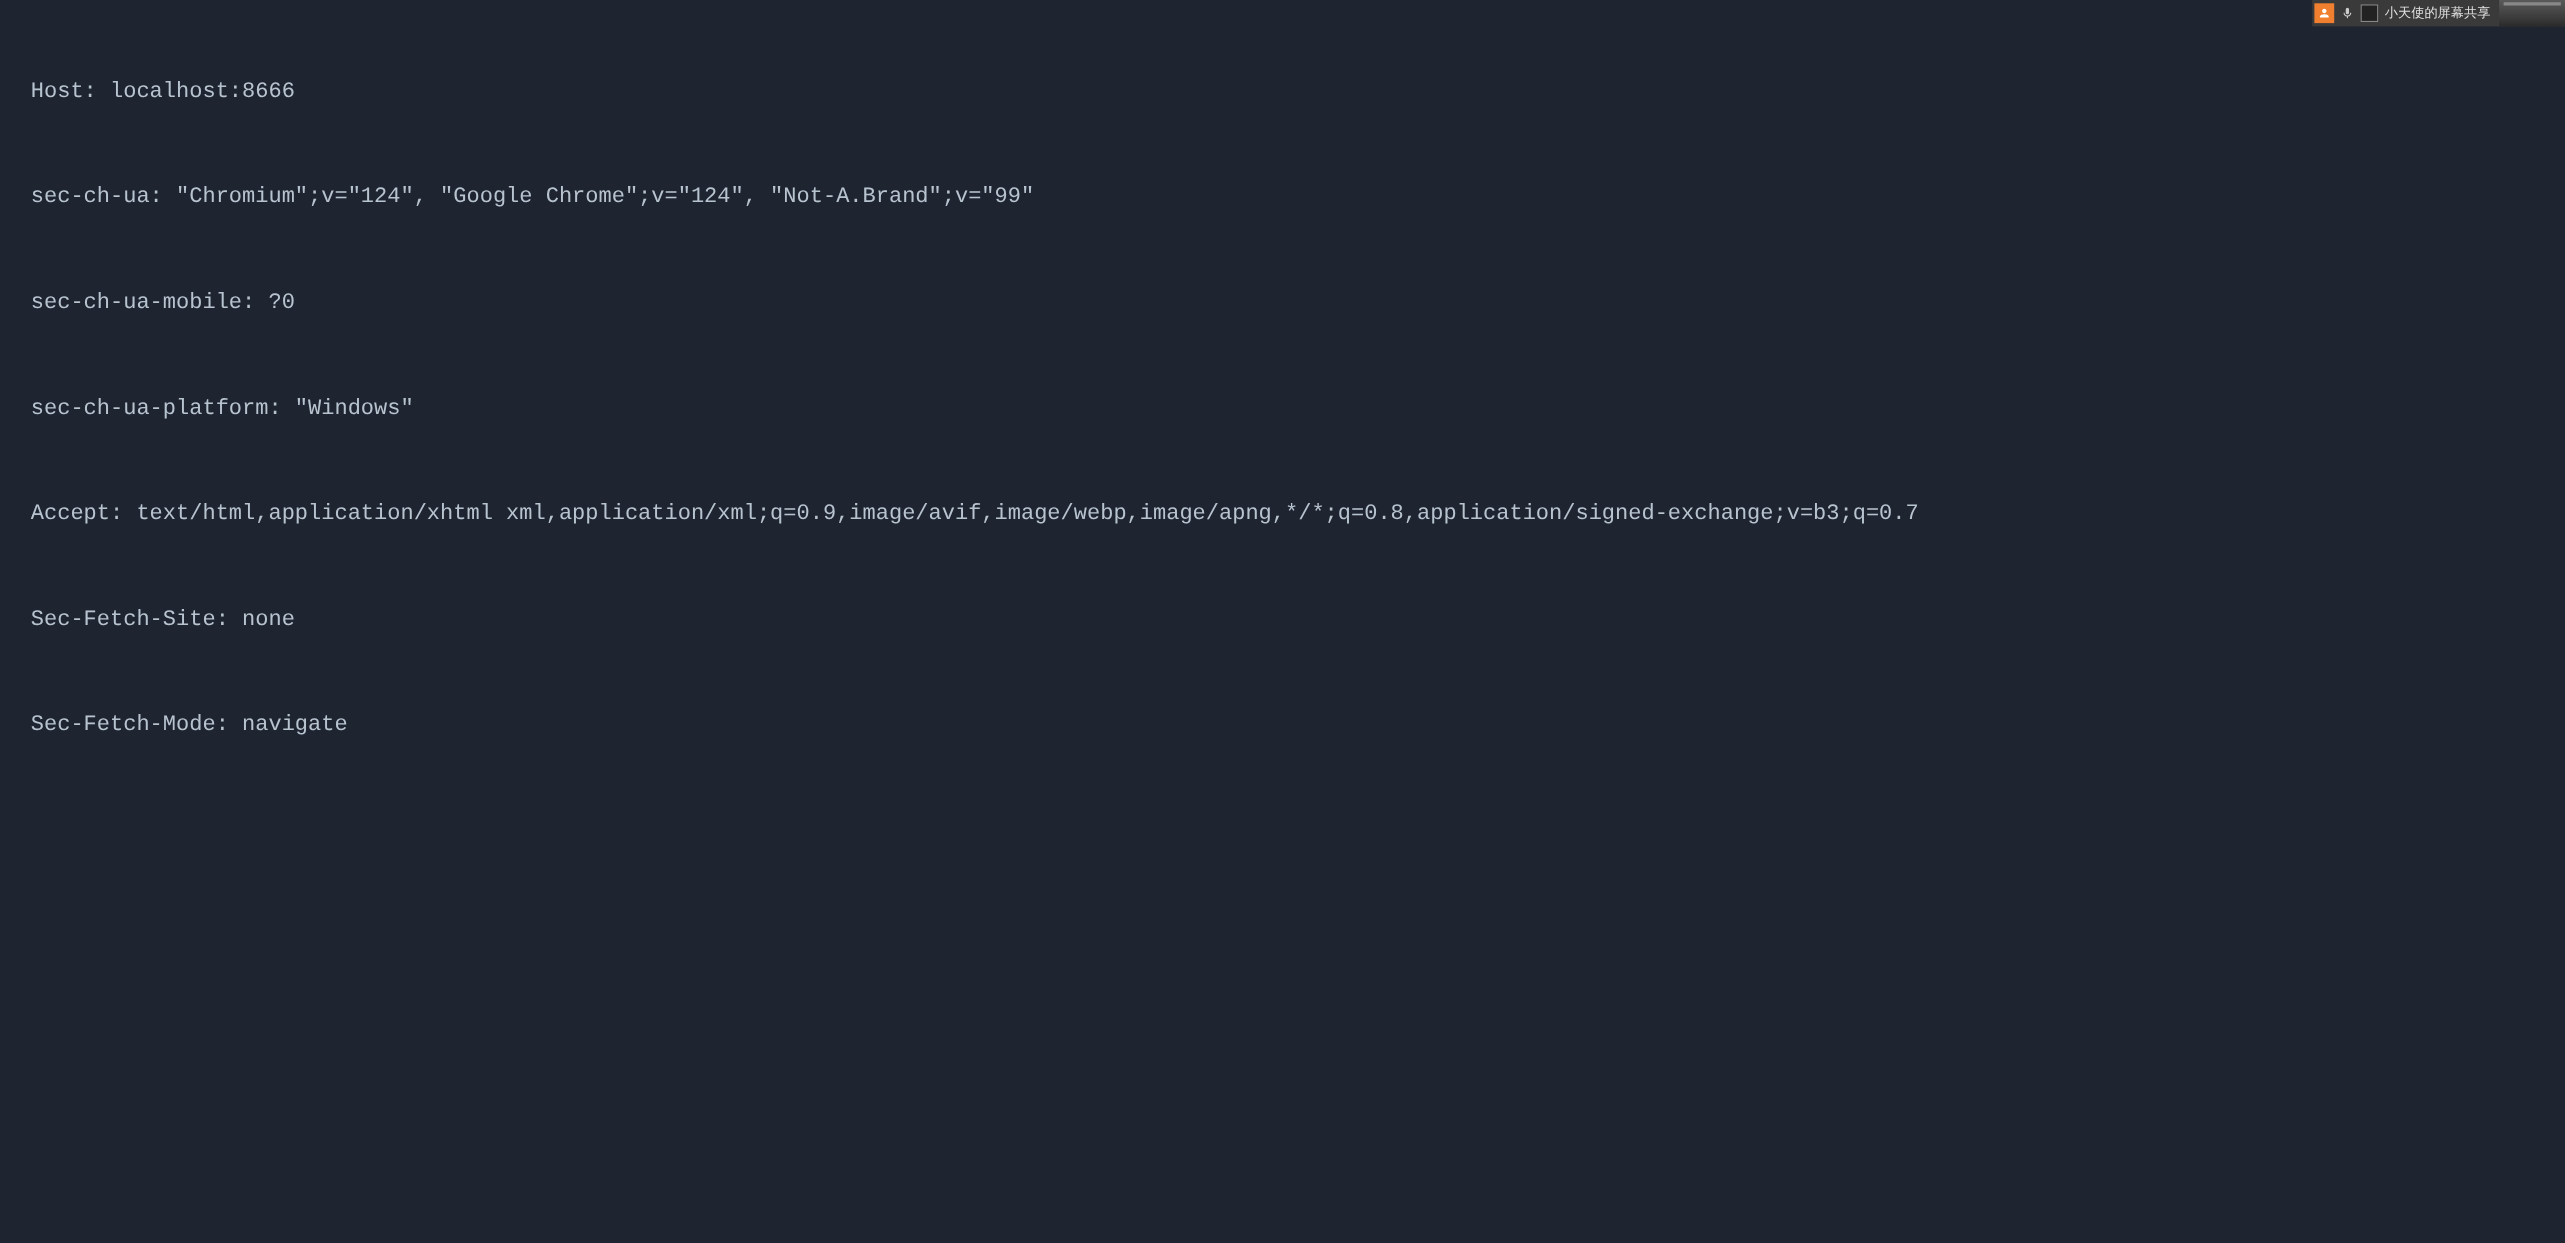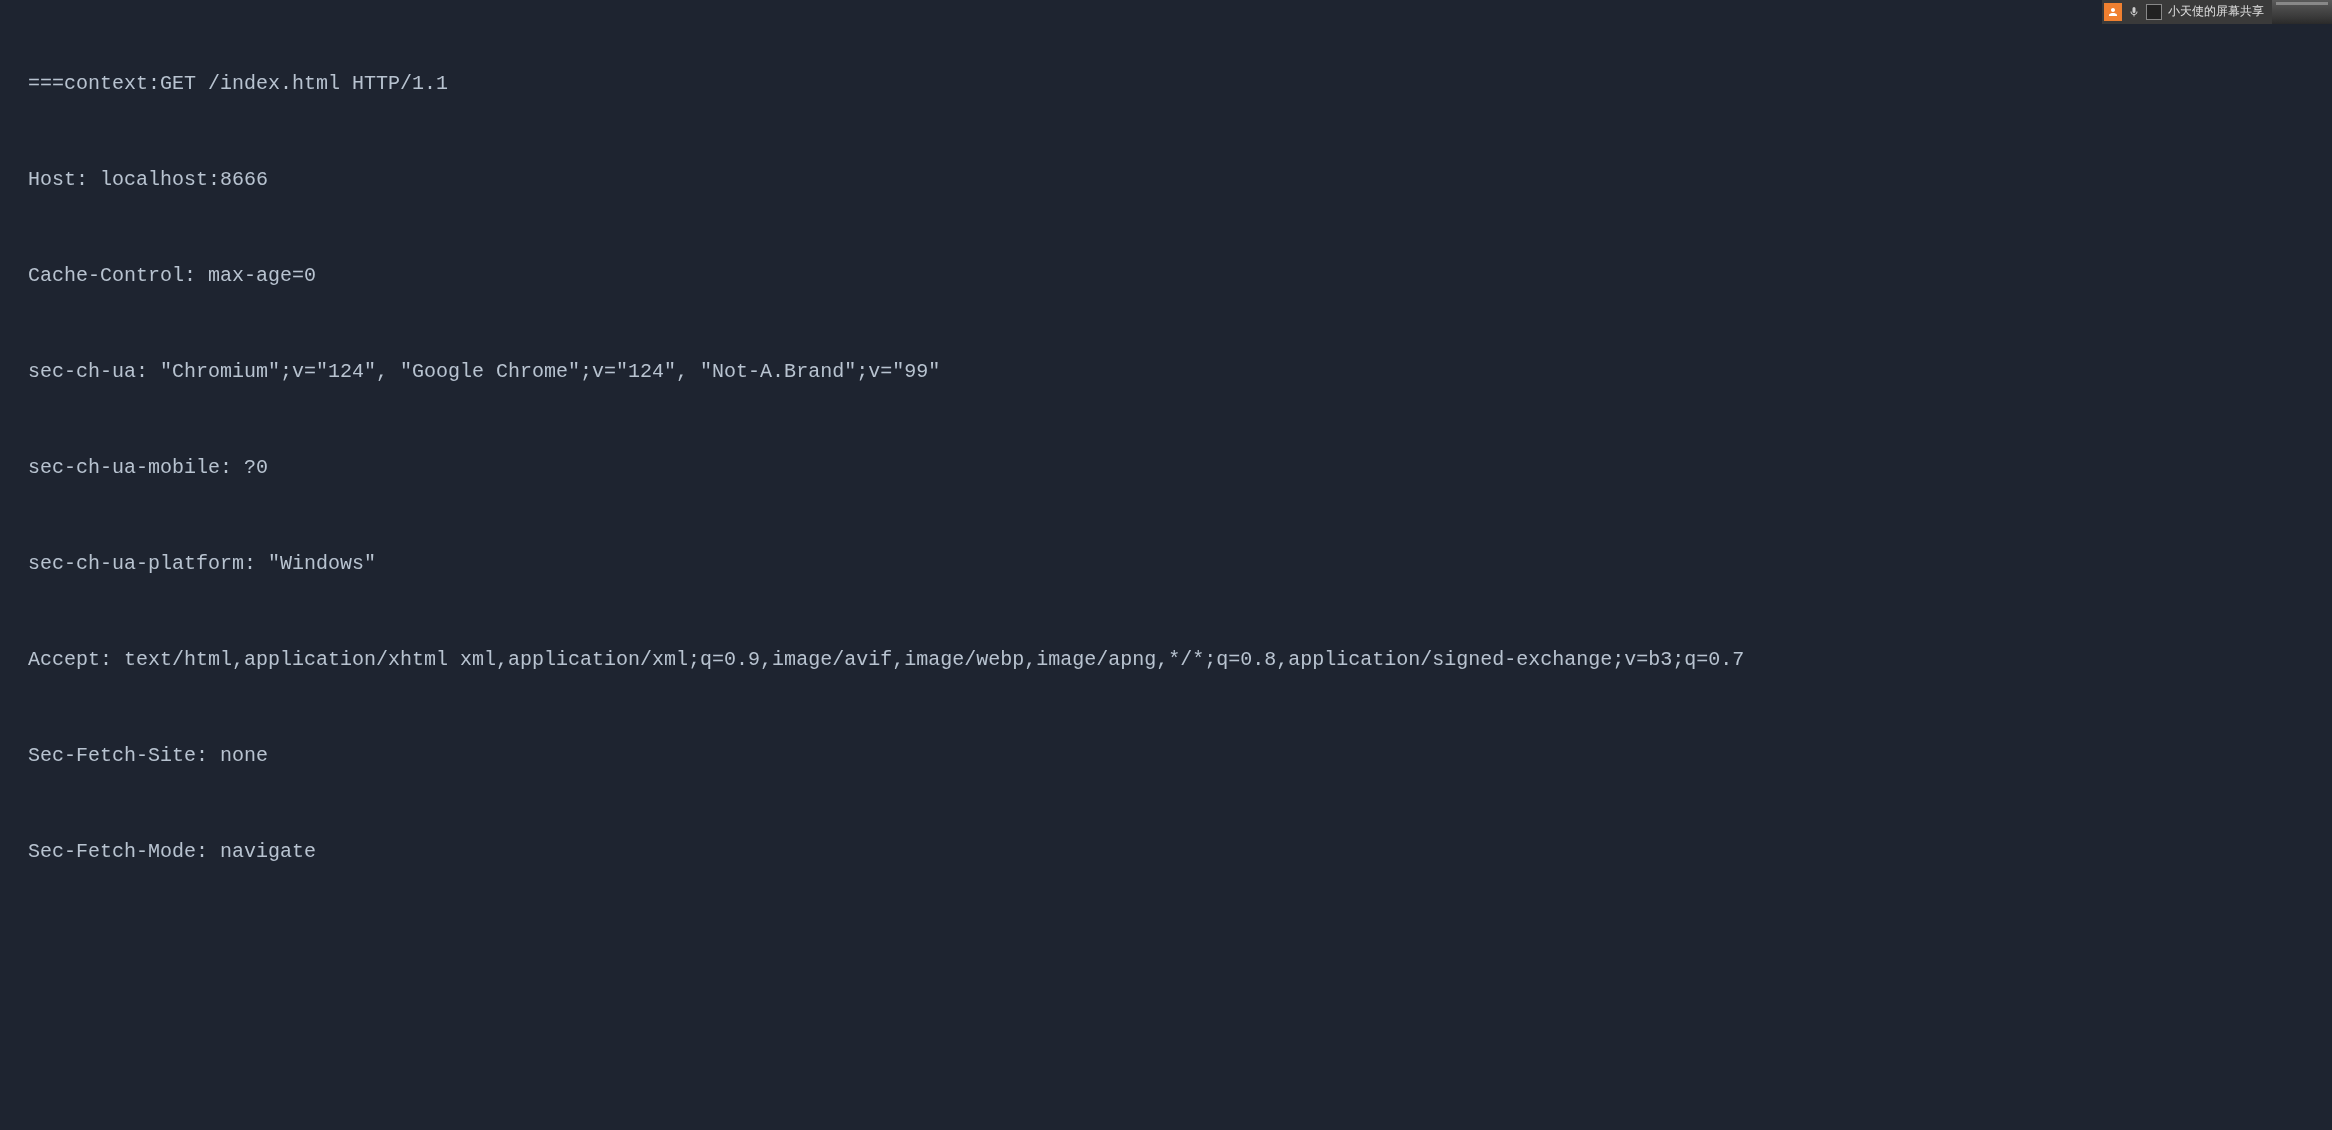--- a/index.html
+++ b/index.html
@@ -112,23 +112,21 @@
     <svg viewBox="0 0 24 24">
         <path d="M12 14a3 3 0 0 0 3-3V5a3 3 0 0 0-6 0v6a3 3 0 0 0 3 3zm5-3a5 5 0 0 1-10 0H5a7 7 0 0 0 6 6.9V21h2v-3.1A7 7 0 0 0 19 11h-2z"></path>
       </svg>
   </span>
   <span class="share-screen-icon"></span>
   <span class="share-label">小天使的屏幕共享</span>
   <span class="share-tail"></span>
 </div>
 
 <div class="console-output">
-  <span class="log-line">===context:GET /index.html HTTP/1.1</span>
   <span class="log-line">Host: localhost:8666</span>
-  <span class="log-line">Cache-Control: max-age=0</span>
   <span class="log-line">sec-ch-ua: "Chromium";v="124", "Google Chrome";v="124", "Not-A.Brand";v="99"</span>
   <span class="log-line">sec-ch-ua-mobile: ?0</span>
   <span class="log-line">sec-ch-ua-platform: "Windows"</span>
   <span class="log-line">Accept: text/html,application/xhtml xml,application/xml;q=0.9,image/avif,image/webp,image/apng,*/*;q=0.8,application/signed-exchange;v=b3;q=0.7</span>
   <span class="log-line">Sec-Fetch-Site: none</span>
   <span class="log-line">Sec-Fetch-Mode: navigate</span>
   
   
   
   

